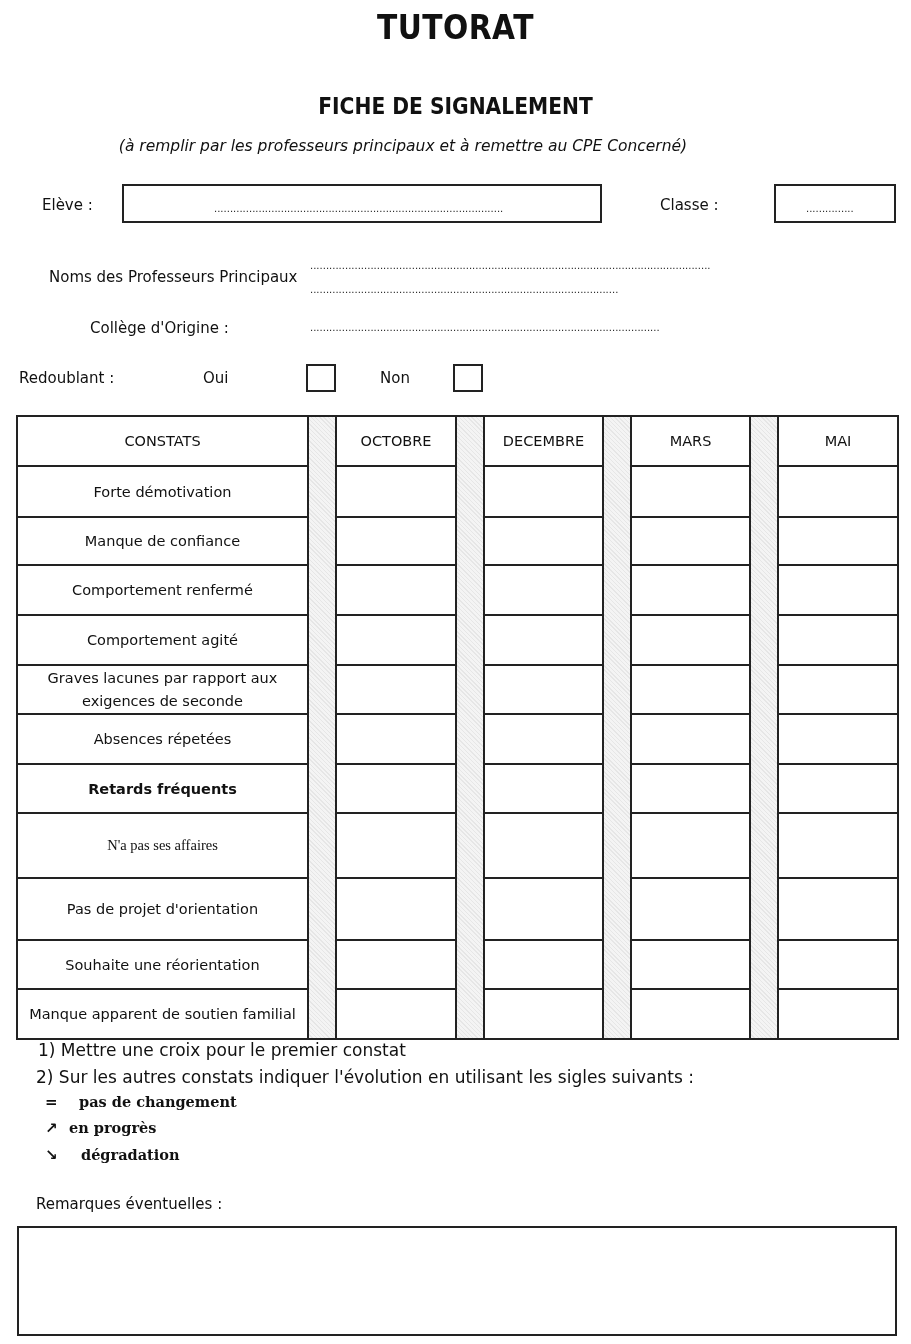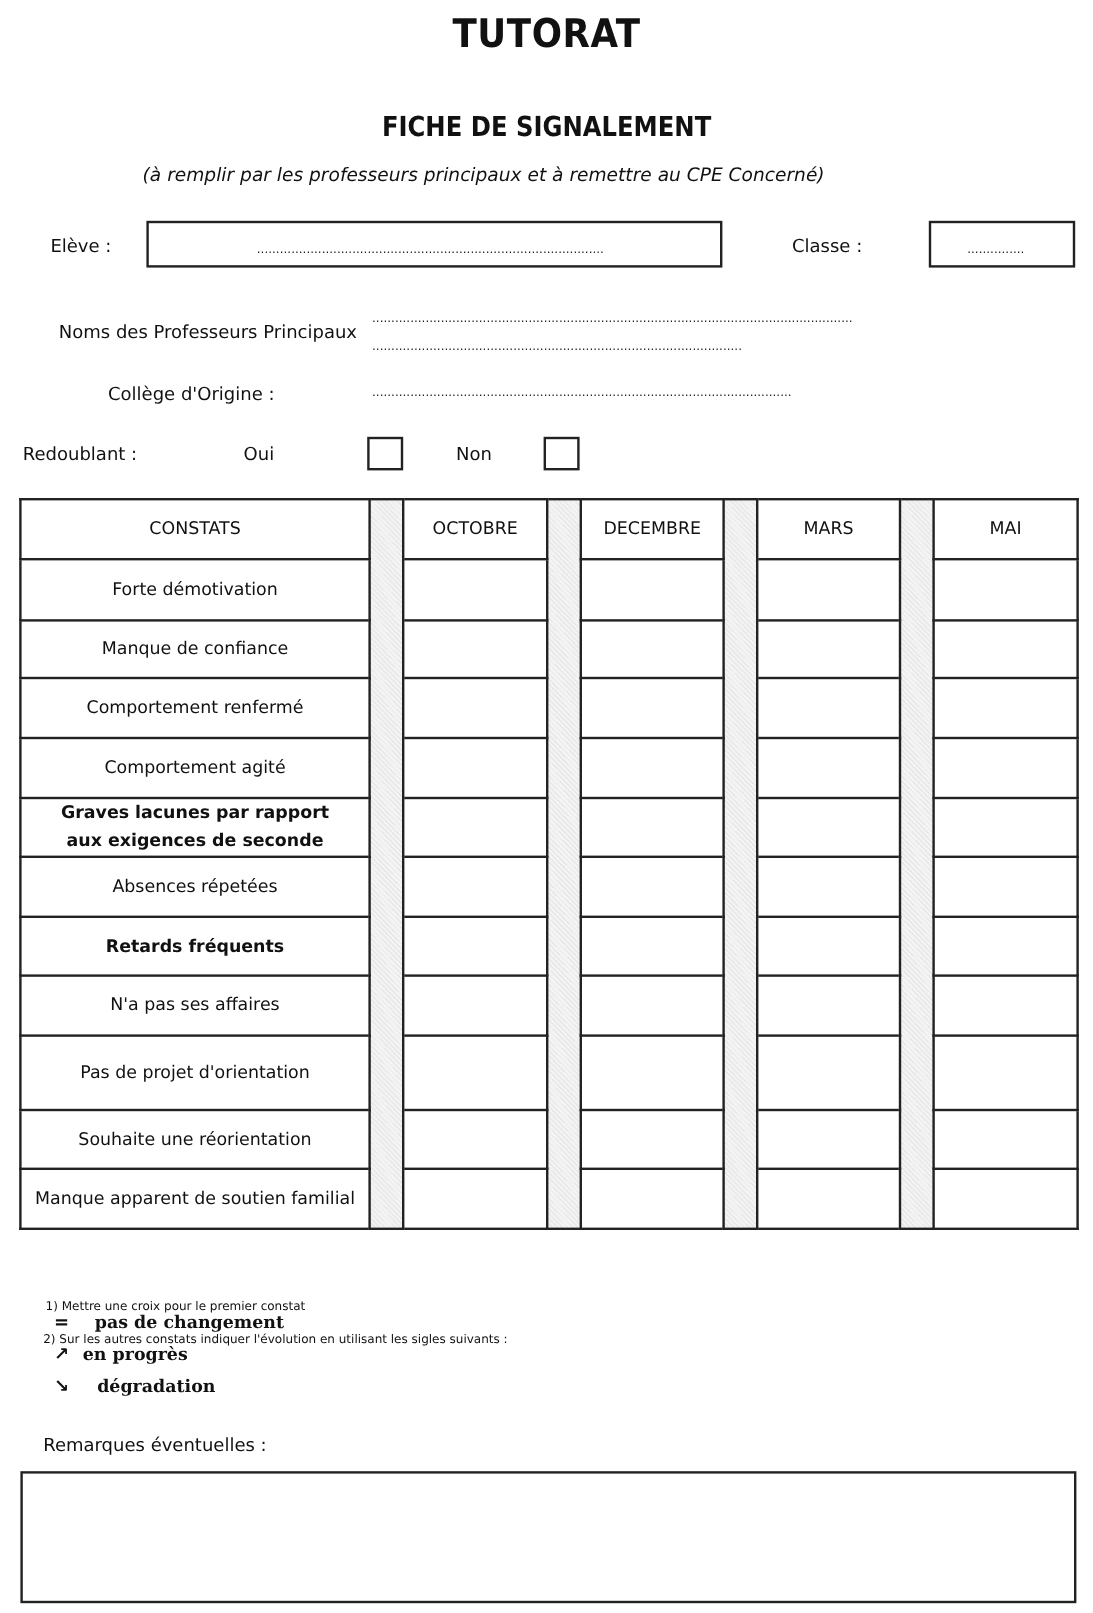--- a/index.html
+++ b/index.html
@@ -11,21 +11,21 @@
   .instr { left: 0; width: 806px; top: 137px; text-align: center; font-size: 15.5px; font-style: italic; }
   .lbl { font-size: 15px; }
   .box { border: 2px solid #222; box-sizing: border-box; background: #fff; }
   .dots { font-size: 10px; letter-spacing: 0px; color: #222; white-space: nowrap; overflow: hidden; line-height: 10px; }
   .chk { border: 2px solid #222; box-sizing: border-box; background: #fff; cursor: pointer; }
   table.grid { position: absolute; left: 16px; top: 415px; border-collapse: collapse; }
   table.grid td { border: 2px solid #222; padding: 0; text-align: center; vertical-align: middle; font-size: 14.5px; box-sizing: border-box; }
   table.grid td.spacer { background: repeating-linear-gradient(45deg, #f4f4f4 0 2px, #e6e6e6 2px 3px); border-top: 2px solid #222; border-bottom: 2px solid #222; }
   table.grid td.hdr { font-size: 14.5px; }
   table.grid td.cell { background: #fff; cursor: pointer; }
-  .legend { font-size: 10px; margin-top: 44px; }
+  .legend { font-size: 17px; }
   .sym { font-family: "DejaVu Sans", sans-serif; font-weight: bold; font-size: 15px; display: inline-block; width: 24px; }
   .sig { font-family: "DejaVu Serif", serif; font-weight: bold; font-size: 14.5px; }
   .remarks { left: 17px; top: 1226px; width: 880px; height: 110px; border: 2px solid #222; box-sizing: border-box; }
   textarea.plain { border: none; outline: none; resize: none; background: transparent; width: 100%; height: 100%; padding: 6px; box-sizing: border-box; font-family: "DejaVu Sans", sans-serif; font-size: 14px; }
 </style>
 </head>
 <body>
 
 <div class="abs title">TUTORAT</div>
 <div class="abs subtitle">FICHE DE SIGNALEMENT</div>
@@ -98,42 +98,42 @@
         <td class="cell"></td>
         <td class="cell"></td>
       </tr>
       <tr style="height: 50px;">
         <td>Comportement agité</td>
         <td class="cell"></td>
         <td class="cell"></td>
         <td class="cell"></td>
         <td class="cell"></td>
       </tr>
-      <tr style="height: 49px; font-weight: bold;">
+      <tr style="height: 49px;">
         <td style="padding: 0px 16px; line-height: 23px;">Graves lacunes par rapport aux exigences de seconde</td>
         <td class="cell"></td>
         <td class="cell"></td>
         <td class="cell"></td>
         <td class="cell"></td>
       </tr>
       <tr style="height: 50px;">
         <td>Absences répetées</td>
         <td class="cell"></td>
         <td class="cell"></td>
         <td class="cell"></td>
         <td class="cell"></td>
       </tr>
       <tr style="height: 49px; font-weight: bold;">
         <td>Retards fréquents</td>
         <td class="cell"></td>
         <td class="cell"></td>
         <td class="cell"></td>
         <td class="cell"></td>
       </tr>
-      <tr style="height: 50px;">
+      <tr style="height: 65px; font-family: Liberation Serif, serif;">
         <td>N'a pas ses affaires</td>
         <td class="cell"></td>
         <td class="cell"></td>
         <td class="cell"></td>
         <td class="cell"></td>
       </tr>
       <tr style="height: 62px;">
         <td>Pas de projet d'orientation</td>
         <td class="cell"></td>
         <td class="cell"></td>

